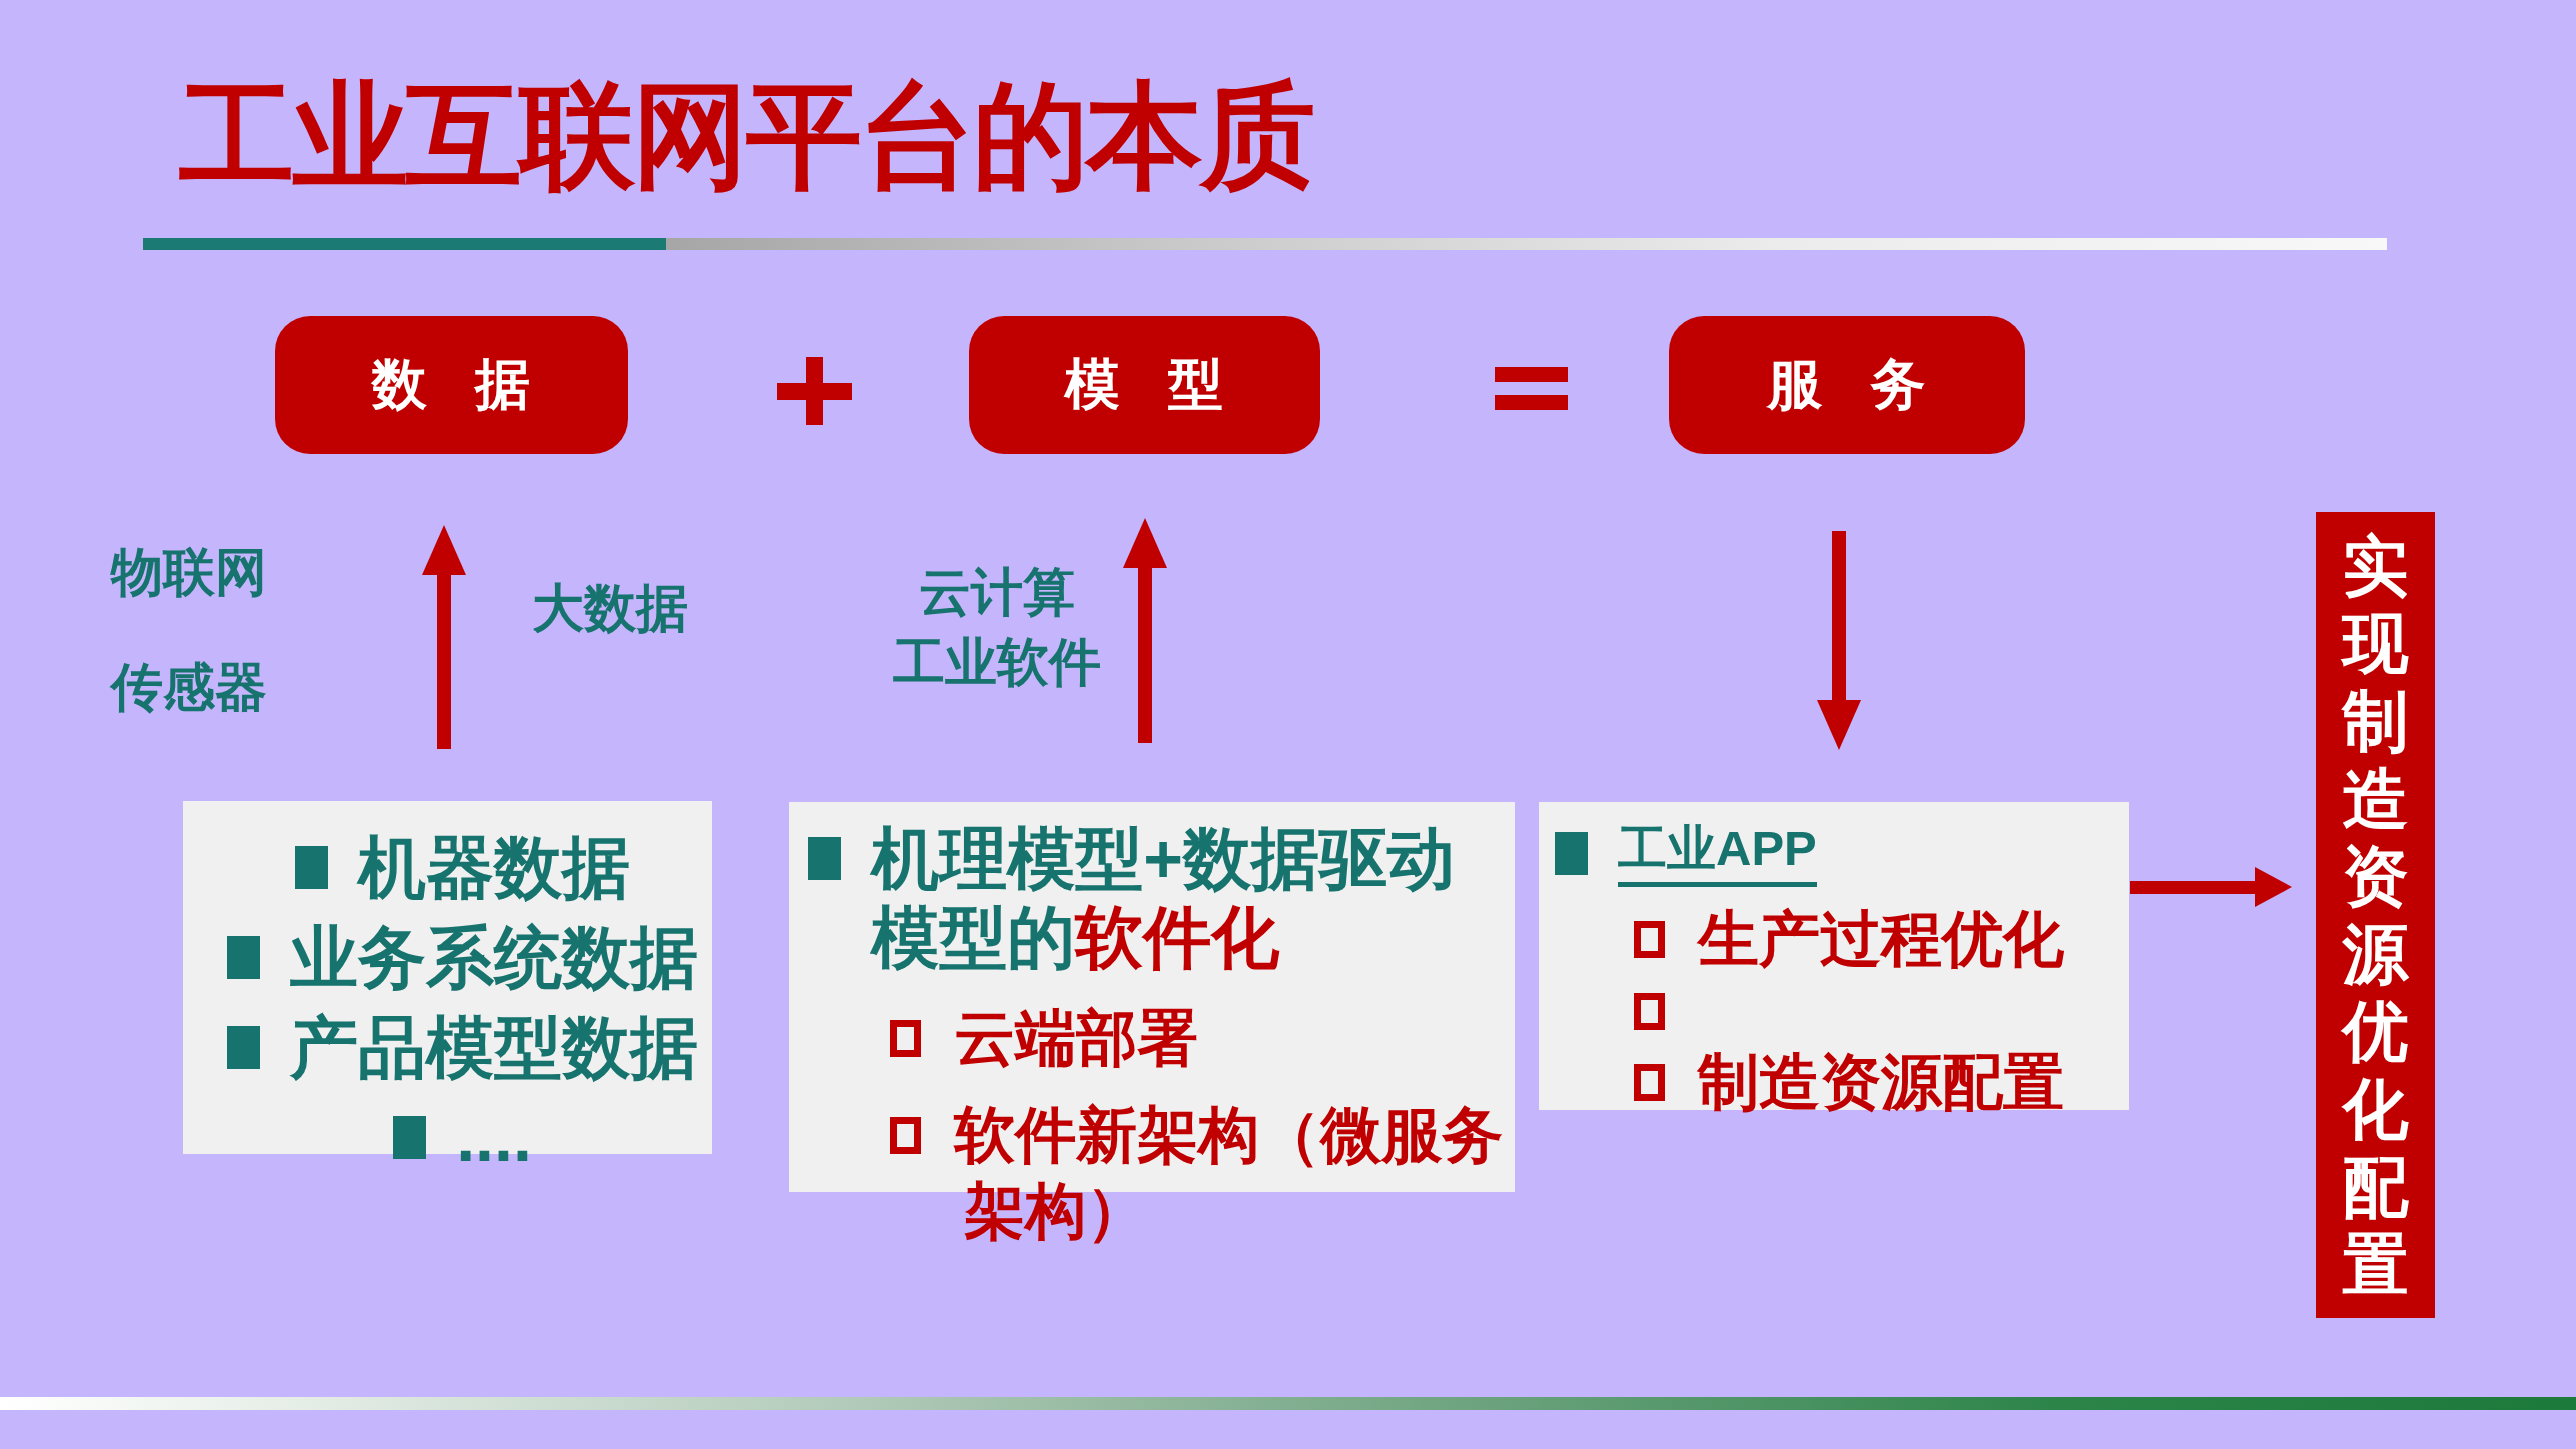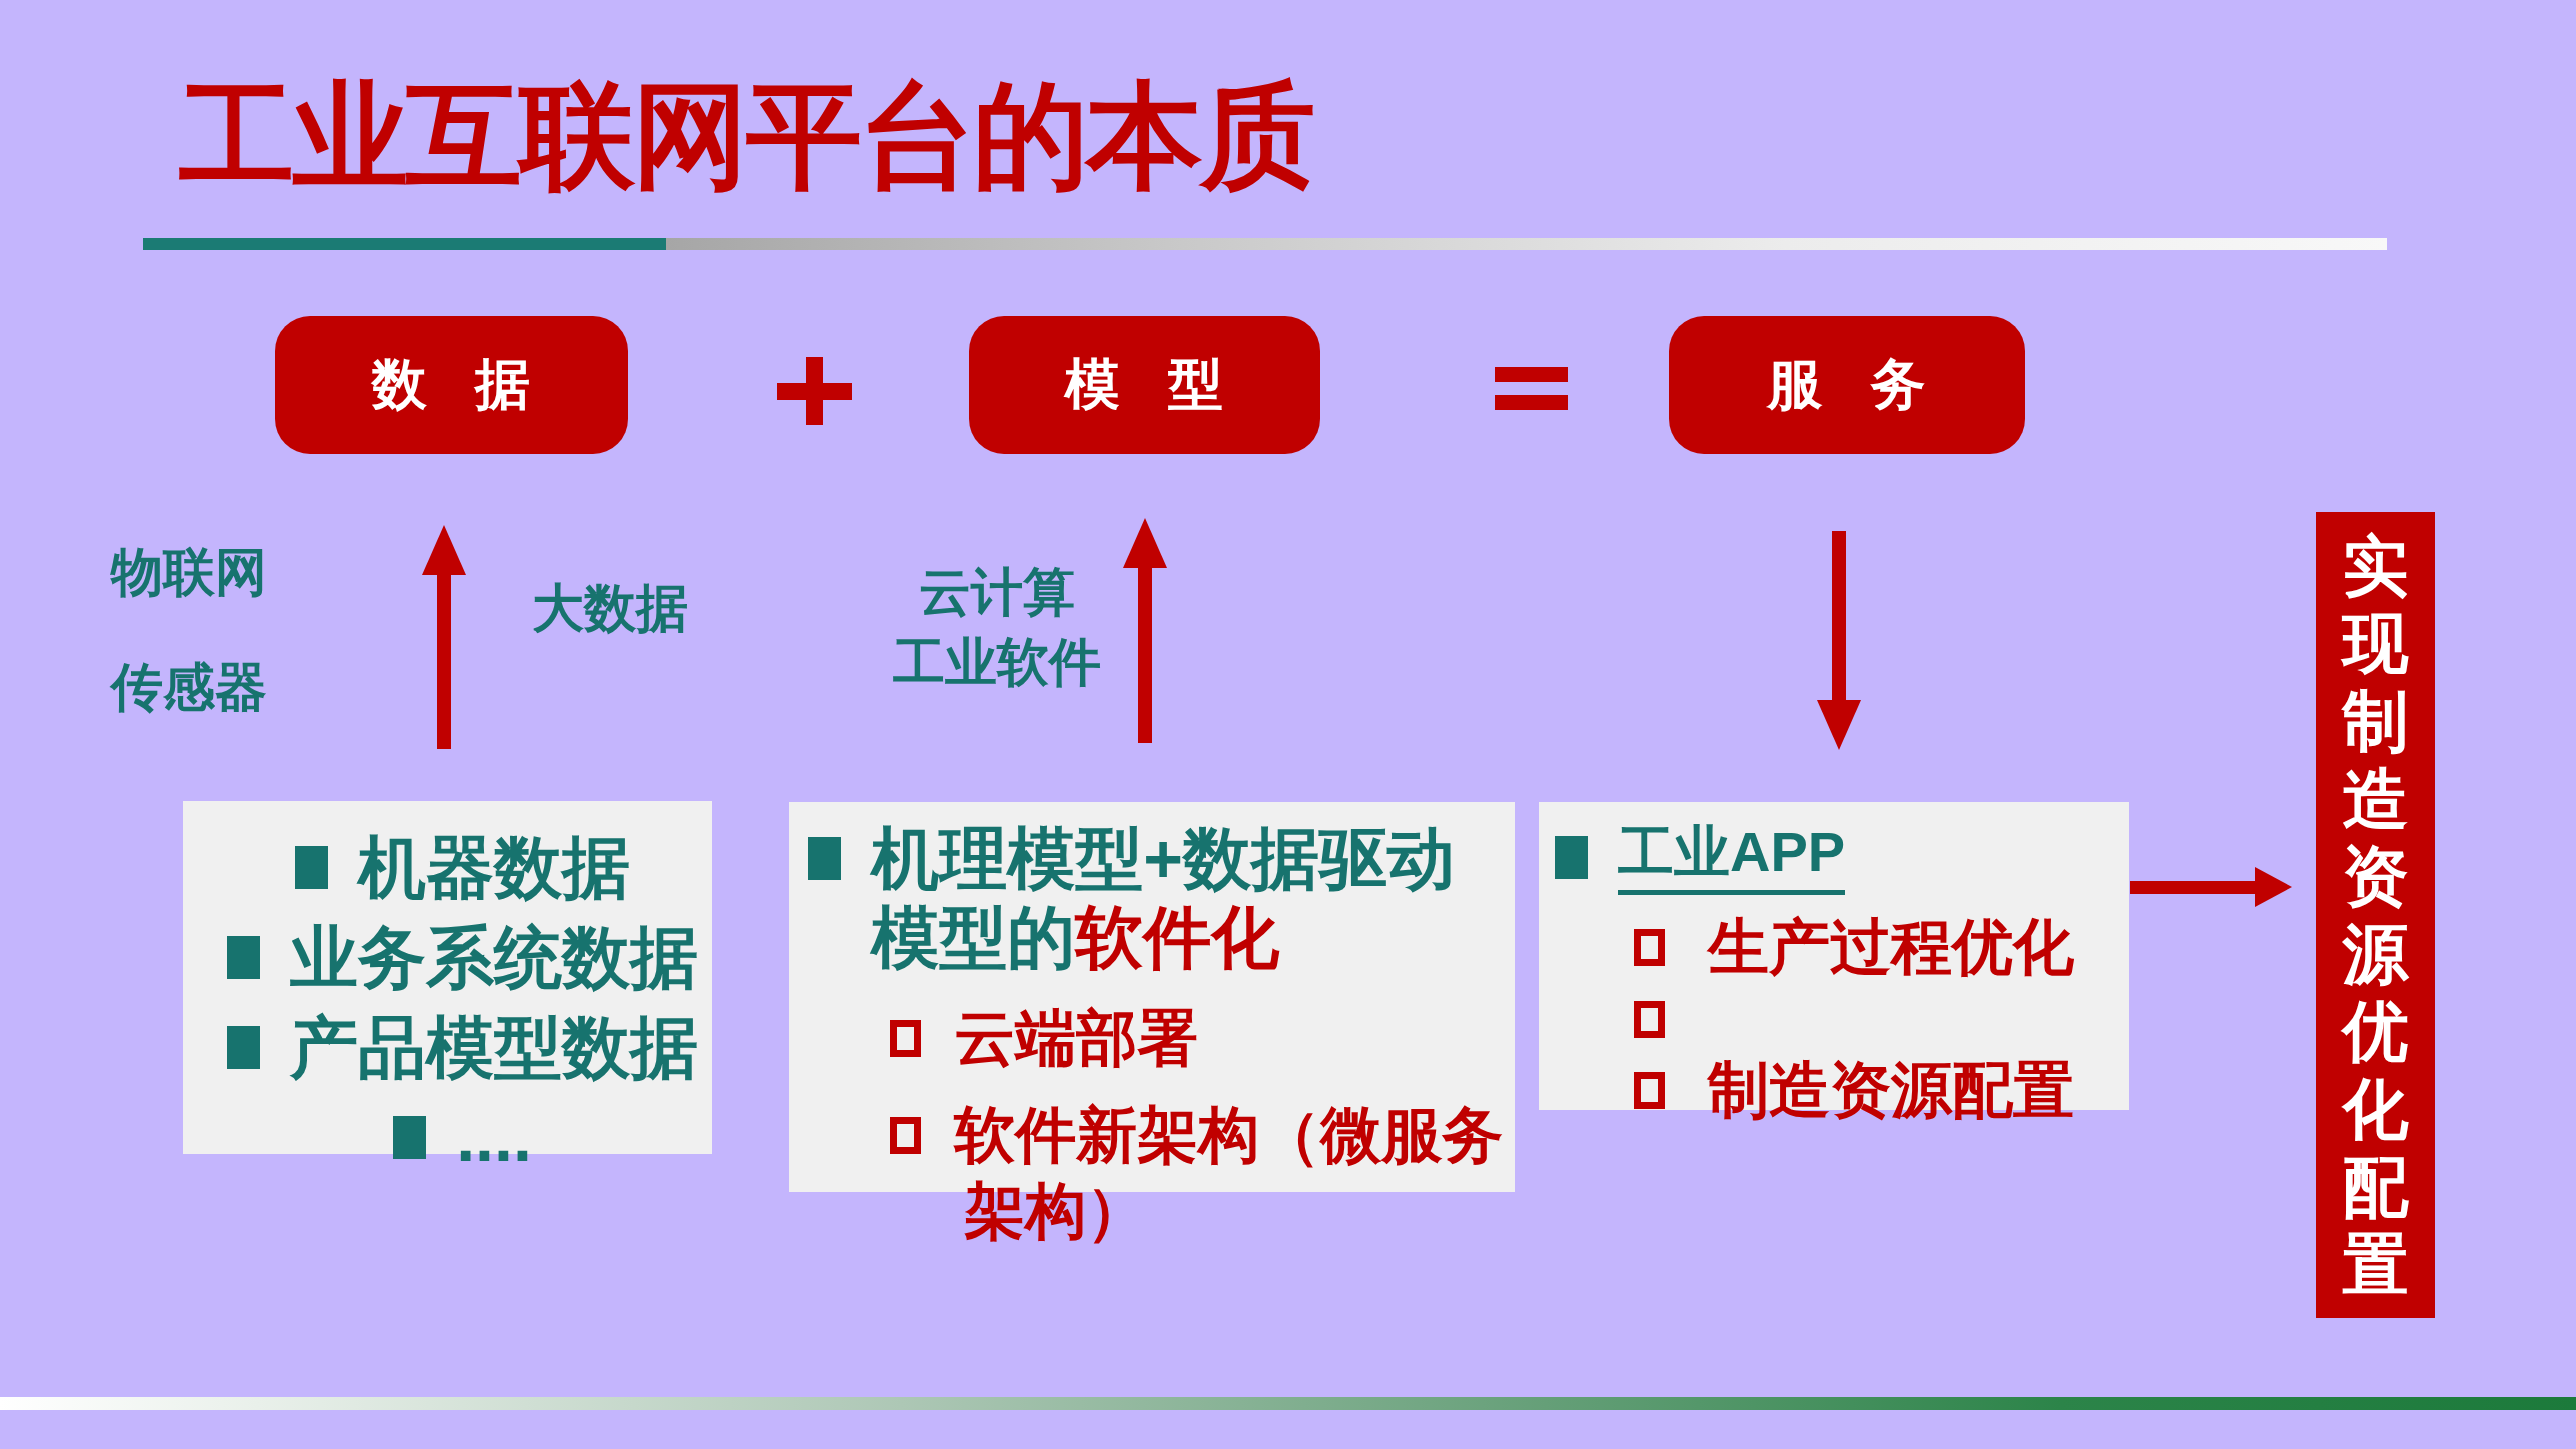--- a/index.html
+++ b/index.html
@@ -63,23 +63,23 @@
   .sq{flex:none;width:33px;height:43px;background:var(--teal);margin-right:30px;}
   .sq-small{flex:none;width:31px;height:37px;border:7px solid var(--red);box-sizing:border-box;background:transparent;margin-right:33px;}
   .t-teal{color:var(--teal);}
   .t-red{color:var(--red);}
   .main-text{font-size:68px;line-height:1.16;white-space:nowrap;}
   .sub-text{font-size:61px;line-height:1.1;white-space:nowrap;}
   #gbox-data .row{margin-bottom:11px;justify-content:center;}
   #gbox-model .indent-text{margin-left:63px;}
   #gbox-model .sub-row{margin-left:82px;margin-top:29px;}
   #gbox-model .sub-cont{margin-left:156px;margin-top:9px;}
-  #gbox-app .heading{font-size:56px;}
+  #gbox-app .heading{font-size:49px;}
   #gbox-app .underline{border-bottom:5.8px solid var(--teal);padding-bottom:5.2px;}
-  #gbox-app .sub-row{margin-left:79px;margin-top:19.3px;gap:10px;}
+  #gbox-app .sub-row{margin-left:79px;margin-top:19.3px;}
   
   #banner{
     position:absolute;left:2316px;top:512px;width:119px;height:806px;background:var(--red);
     display:flex;flex-direction:column;align-items:center;justify-content:space-evenly;
     color:#fff;font-size:66px;line-height:1;padding:9px 0;box-sizing:border-box;text-align:center;
   }
   
   #bottom-bar{
     position:absolute;left:0;top:1397px;width:2576px;height:13px;
     background:linear-gradient(to right,#ffffff 0%,#e9f0ea 10%,#adc7b5 35%,#659f78 60%,#2c8449 80%,#1c7a3b 100%);

